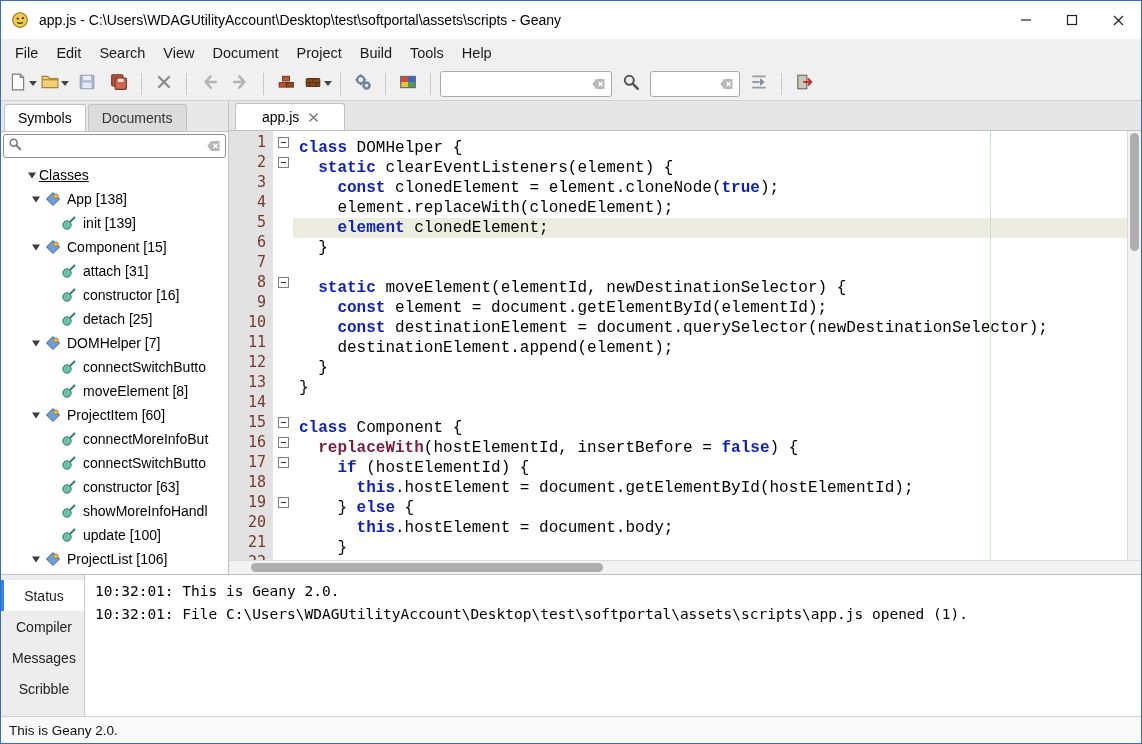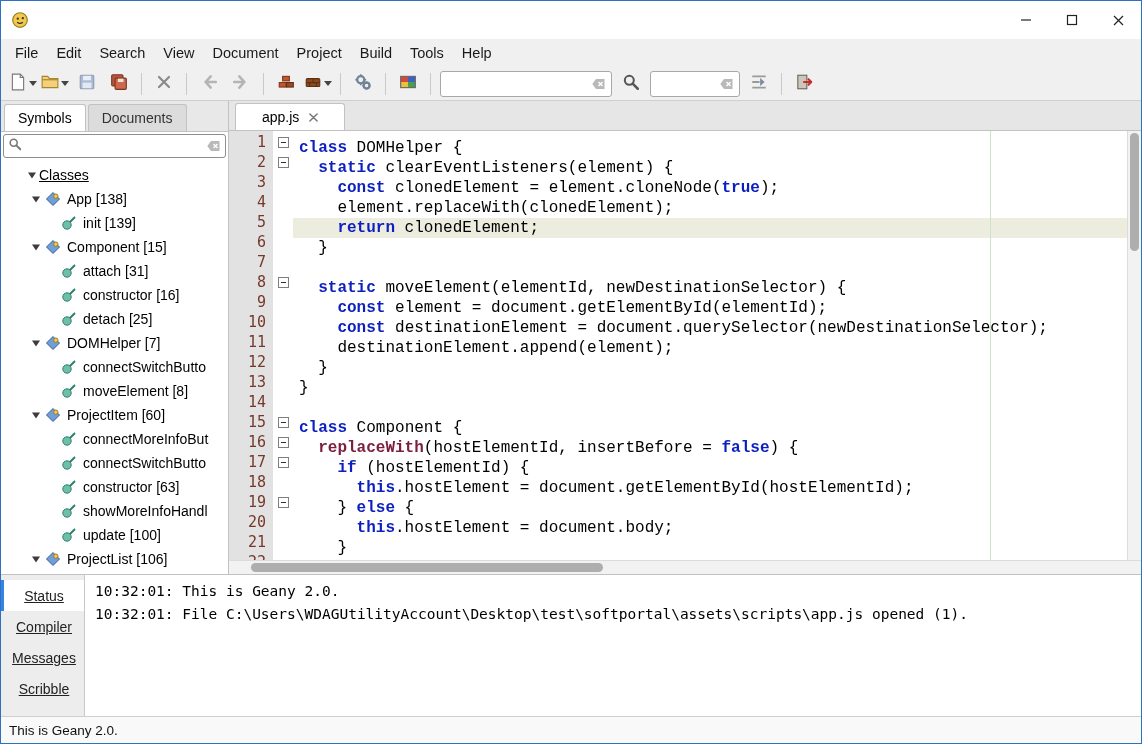--- a/index.html
+++ b/index.html
@@ -68,21 +68,21 @@
   .s-k2 { color: var(--kw2, #7e1e3e); font-weight: bold; }
   .s-p { color: #000; }
   .longline { position: absolute; top: 0; bottom: 0; left: calc(6px + 72ch); width: 1px; background: var(--llm, #c9e4c9); }
   .vscroll { flex: 0 0 14px; background: #f2f2f2; border-left: 1px solid #dcdcdc; position: relative; }
   .vthumb { position: absolute; left: 2px; right: 2px; top: 2px; height: 118px; background: #aeaeae; border-radius: 5px; }
   .hscroll { flex: 0 0 14px; background: #f2f2f2; border-top: 1px solid #dcdcdc; position: relative; }
   .hthumb { position: absolute; top: 2px; bottom: 2px; left: 22px; width: 352px; background: #aeaeae; border-radius: 5px; }
   
   .bottom { flex: 0 0 142px; display: flex; border-top: 1px solid #c2c2c2; min-height: 0; }
   .msg-tabs { flex: 0 0 84px; background: #ededed; border-right: 1px solid #c9c9c9; padding-top: 5px; }
-  .msg-tab { height: 31px; display: flex; align-items: center; justify-content: center; font-size: 14px; color: #222; border-left: 3px solid transparent; text-decoration: underline; }
+  .msg-tab { height: 31px; display: flex; align-items: center; justify-content: center; font-size: 14px; color: #222; border-left: 3px solid transparent; }
   .msg-tab.active { background: #fff; border-left-color: var(--acc, #3584e4); }
   .msg-content { flex: 1 1 auto; background: #fff; padding: 5px 10px; overflow: hidden;
     font-family: "DejaVu Sans Mono", monospace; font-size: 14.5px; color: #000; }
   .msg-line { line-height: 23px; white-space: pre; }
   
   .statusbar { flex: 0 0 27px; background: #f9f9f9; border-top: 1px solid #cfcfcf; display: flex; align-items: center; padding: 0 8px; font-size: 13.5px; color: #111; }
 </style>
 </head>
 <body>
 
@@ -90,20 +90,21 @@
 
   <div class="titlebar">
     <span class="app-icon">
       <svg width="18" height="18" viewBox="0 0 16 16">
           <circle cx="8" cy="8" r="6.5" fill="#f2c94c" stroke="#9a7b1e"></circle>
           <circle cx="6" cy="6.8" r="1" fill="#333"></circle>
           <circle cx="10.5" cy="6.4" r="1" fill="#333"></circle>
           <path d="M5.5 10c1.5 1.2 3.5 1.2 5 0" stroke="#333" fill="none" stroke-width="1.2"></path>
         </svg>
     </span>
+    <span class="title">app.js - C:\Users\WDAGUtilityAccount\Desktop\test\softportal\assets\scripts - Geany</span>
     <div class="win-controls">
       <div class="win-btn">
         <svg width="12" height="12" viewBox="0 0 12 12">
             <line x1="1" y1="6" x2="11" y2="6" stroke="#222" stroke-width="1.2"></line>
           </svg>
       </div>
       <div class="win-btn">
         <svg width="12" height="12" viewBox="0 0 12 12">
             <rect x="1.5" y="1.5" width="9" height="9" fill="none" stroke="#222" stroke-width="1.2"></rect>
           </svg>
@@ -547,21 +548,21 @@
             </div>
             <div class="fold-cell"></div>
             <div class="fold-cell"></div>
             <div class="fold-cell"></div>
           </div>
         <div class="codecol">
             <div class="code-line"><span class="s-k">class</span><span class="s-p"> DOMHelper {</span></div>
             <div class="code-line"><span class="s-p">  </span><span class="s-k">static</span><span class="s-p"> clearEventListeners(element) {</span></div>
             <div class="code-line"><span class="s-p">    </span><span class="s-k">const</span><span class="s-p"> clonedElement = element.cloneNode(</span><span class="s-k">true</span><span class="s-p">);</span></div>
             <div class="code-line"><span class="s-p">    element.replaceWith(clonedElement);</span></div>
-            <div class="code-line cur"><span class="s-p">    </span><span class="s-k">return</span><span class="s-p"> clonedElement;</span></div>
+            <div class="code-line cur"><span class="s-p">    </span><span class="s-k">element</span><span class="s-p"> clonedElement;</span></div>
             <div class="code-line"><span class="s-p">  }</span></div>
             <div class="code-line"></div>
             <div class="code-line"><span class="s-p">  </span><span class="s-k">static</span><span class="s-p"> moveElement(elementId, newDestinationSelector) {</span></div>
             <div class="code-line"><span class="s-p">    </span><span class="s-k">const</span><span class="s-p"> element = document.getElementById(elementId);</span></div>
             <div class="code-line"><span class="s-p">    </span><span class="s-k">const</span><span class="s-p"> destinationElement = document.querySelector(newDestinationSelector);</span></div>
             <div class="code-line"><span class="s-p">    destinationElement.append(element);</span></div>
             <div class="code-line"><span class="s-p">  }</span></div>
             <div class="code-line"><span class="s-p">}</span></div>
             <div class="code-line"></div>
             <div class="code-line"><span class="s-k">class</span><span class="s-p"> Component {</span></div>

